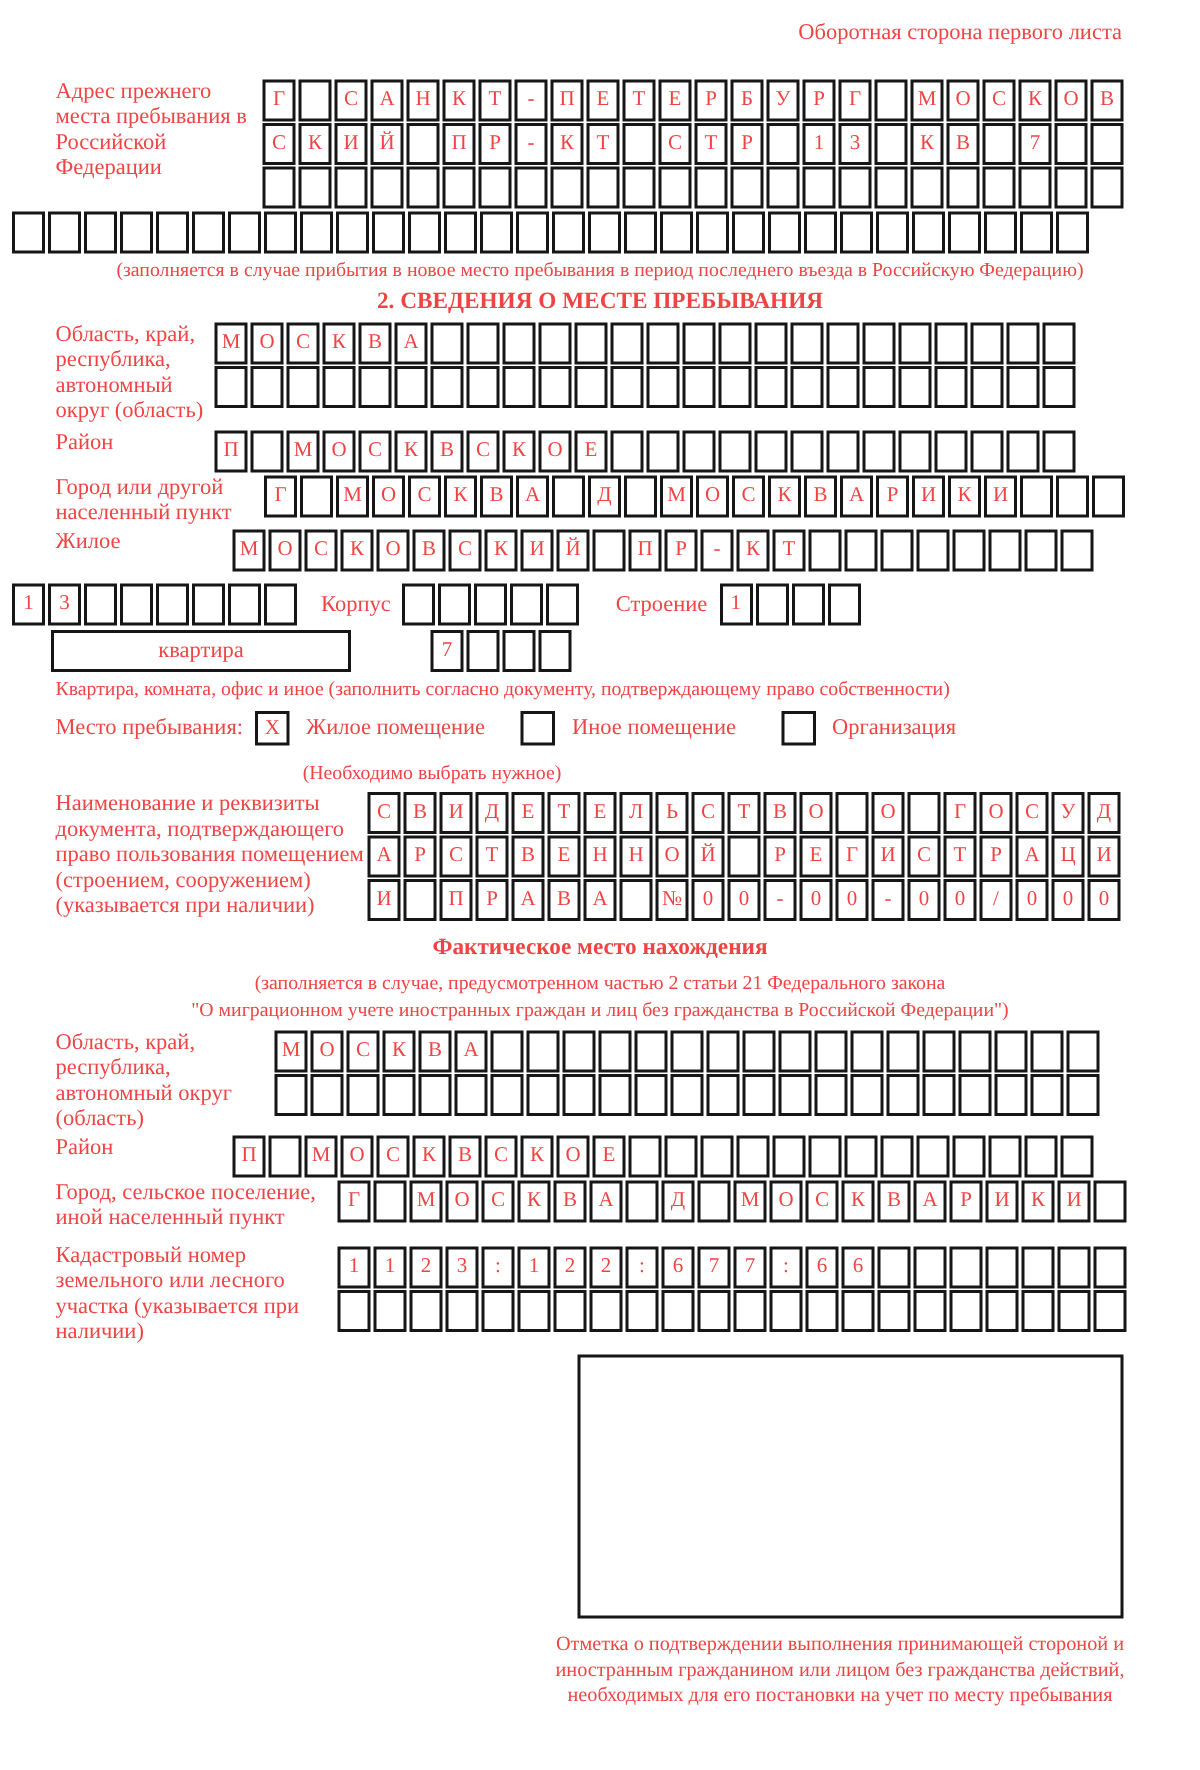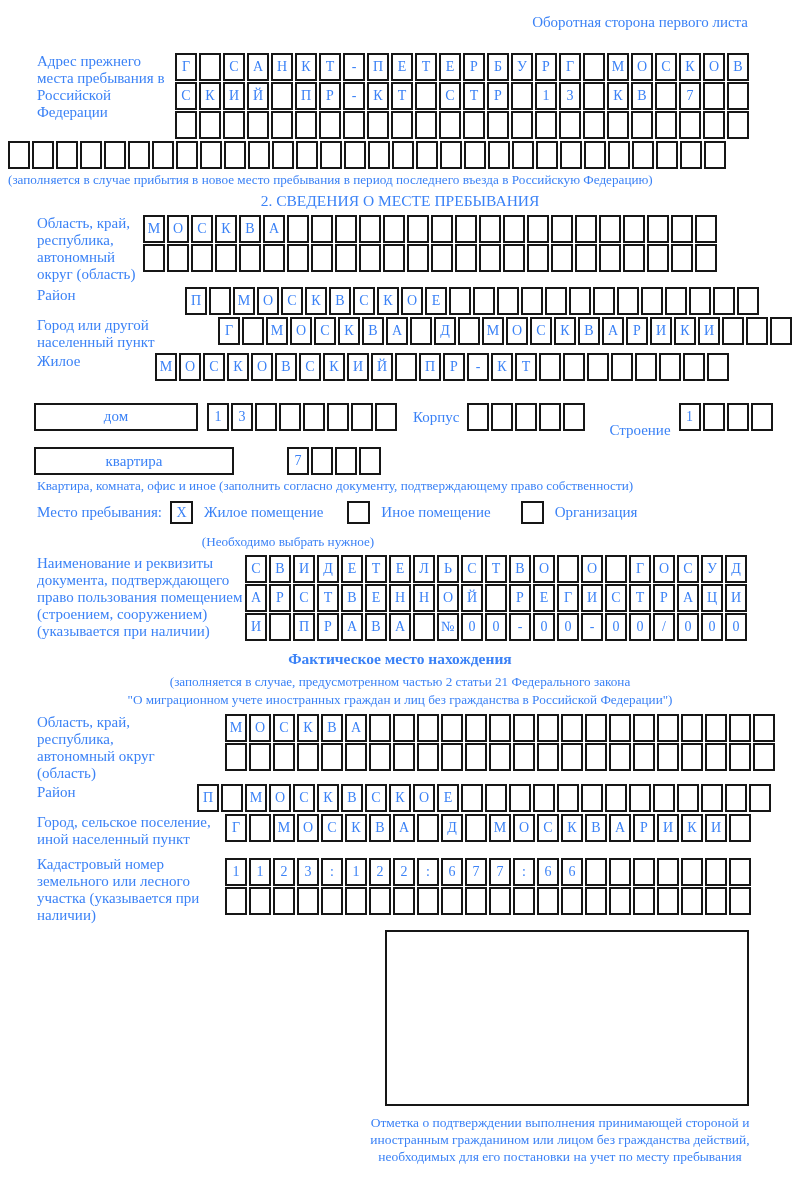--- a/index.html
+++ b/index.html
@@ -1,21 +1,21 @@
 <!DOCTYPE html>
 <html><head>
 <meta charset="utf-8">
 <style>
   html,body{margin:0;padding:0;background:#fff;}
   .page{
     position:relative;
     width:800px;height:1180px;
     box-sizing:border-box;
     padding:14px 8px 8px 8px;
-    background:#fff;color:#3b82f6;
+    background:#fff;color:#ef4444;
     font-family:"Liberation Serif","DejaVu Serif",serif;
     font-size:15px;overflow:hidden;
   }
   .hdr-note{text-align:right;padding-right:44px;font-size:15px;margin-bottom:22px;}
   .frow{display:flex;align-items:flex-start;}
   .lbl{box-sizing:border-box;padding-left:29px;font-size:15px;line-height:17px;flex:0 0 auto;}
   .w167{flex-basis:167px;width:167px;}
   .w175{flex-basis:175px;width:175px;}
   .w147{flex-basis:147px;width:147px;}
   .w135{flex-basis:135px;width:135px;}
@@ -25,35 +25,35 @@
   .grid{white-space:nowrap;line-height:0;height:28px;}
   .grid + .grid, .grids .grid{margin-bottom:1px;}
   .cell{
     display:inline-block;width:18px;height:24px;
     border:2px solid #161616;margin-right:2px;
     text-align:center;font-size:14px;line-height:24px;
     vertical-align:top;overflow:hidden;
   }
   .fullrow{margin-top:1px;}
   .note{font-size:13.2px;line-height:16px;}
-  .center{text-align:left;}
+  .center{text-align:center;}
   .addr-note{margin-top:3px;margin-bottom:4px;}
-  .sec-title{font-weight:normal;text-align:center;font-size:15.5px;line-height:18px;margin-bottom:5px;}
-  .mb2{margin-bottom:2px;gap:42px;} .mb4{margin-bottom:4px;} .mb8{margin-bottom:8px;}
+  .sec-title{font-weight:bold;text-align:center;font-size:15.5px;line-height:18px;margin-bottom:5px;}
+  .mb2{margin-bottom:2px;} .mb4{margin-bottom:4px;} .mb8{margin-bottom:8px;}
   .house-row{align-items:center;margin-top:8px;}
   .widebox{
     display:inline-flex;align-items:center;justify-content:center;
     box-sizing:border-box;height:28px;border:2px solid #161616;
     font-size:15px;flex:0 0 auto;
   }
   .dom-box{width:164px;margin-left:26px;margin-right:9px;}
   .kv-box{width:200px;margin-left:26px;margin-right:9px;}
   .inline-lbl{font-size:15px;line-height:28px;flex:0 0 auto;}
   .korpus-lbl{margin-left:14px;margin-right:8px;}
-  .stroenie-lbl{margin-left:22px;margin-right:8px;margin-top:27px;}
+  .stroenie-lbl{margin-left:22px;margin-right:8px;}
   .small-note{padding-left:29px;margin-top:3px;}
   .kv-row{align-items:center;margin-top:3px;gap:44px;}
   .stay-row{align-items:center;padding-left:29px;margin-top:6px;height:24px;}
   .checkbox{
     display:inline-block;box-sizing:border-box;width:23px;height:23px;
     border:2px solid #161616;text-align:center;font-size:14px;line-height:19px;
     flex:0 0 auto;
   }
   .cb1{margin-left:8px;} .cb2{margin-left:24px;} .cb3{margin-left:30px;}
   .opt-lbl{margin-left:11px;font-size:15px;}
@@ -109,21 +109,20 @@
     <div class="lbl w168l">Город или другой населенный пункт</div>
     <div class="grid"><span class="cell">Г</span><span class="cell"></span><span class="cell">М</span><span class="cell">О</span><span class="cell">С</span><span class="cell">К</span><span class="cell">В</span><span class="cell">А</span><span class="cell"></span><span class="cell">Д</span><span class="cell"></span><span class="cell">М</span><span class="cell">О</span><span class="cell">С</span><span class="cell">К</span><span class="cell">В</span><span class="cell">А</span><span class="cell">Р</span><span class="cell">И</span><span class="cell">К</span><span class="cell">И</span><span class="cell"></span><span class="cell"></span><span class="cell"></span></div>
   </div>
 
   <div class="frow">
     <div class="lbl w147">Жилое</div>
     <div class="grid"><span class="cell">М</span><span class="cell">О</span><span class="cell">С</span><span class="cell">К</span><span class="cell">О</span><span class="cell">В</span><span class="cell">С</span><span class="cell">К</span><span class="cell">И</span><span class="cell">Й</span><span class="cell"></span><span class="cell">П</span><span class="cell">Р</span><span class="cell">-</span><span class="cell">К</span><span class="cell">Т</span><span class="cell"></span><span class="cell"></span><span class="cell"></span><span class="cell"></span><span class="cell"></span><span class="cell"></span><span class="cell"></span><span class="cell"></span></div>
   </div>
 
   <div class="frow house-row">
-    <span class="widebox dom-box">дом</span>
     <span class="grid"><span class="cell">1</span><span class="cell">3</span><span class="cell"></span><span class="cell"></span><span class="cell"></span><span class="cell"></span><span class="cell"></span><span class="cell"></span></span>
     <span class="inline-lbl korpus-lbl">Корпус</span>
     <span class="grid"><span class="cell"></span><span class="cell"></span><span class="cell"></span><span class="cell"></span><span class="cell"></span></span>
     <span class="inline-lbl stroenie-lbl">Строение</span>
     <span class="grid"><span class="cell">1</span><span class="cell"></span><span class="cell"></span><span class="cell"></span></span>
   </div>
 
   <div class="frow kv-row">
     <span class="widebox kv-box">квартира</span>
     <span class="grid"><span class="cell">7</span><span class="cell"></span><span class="cell"></span><span class="cell"></span></span>

